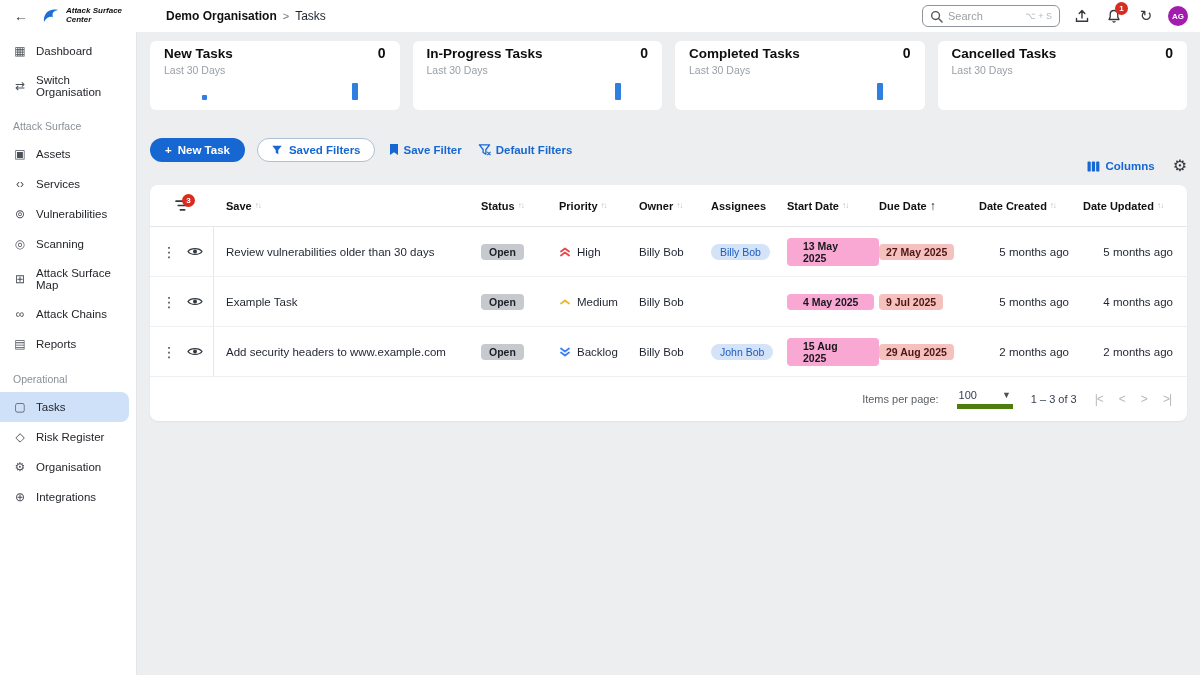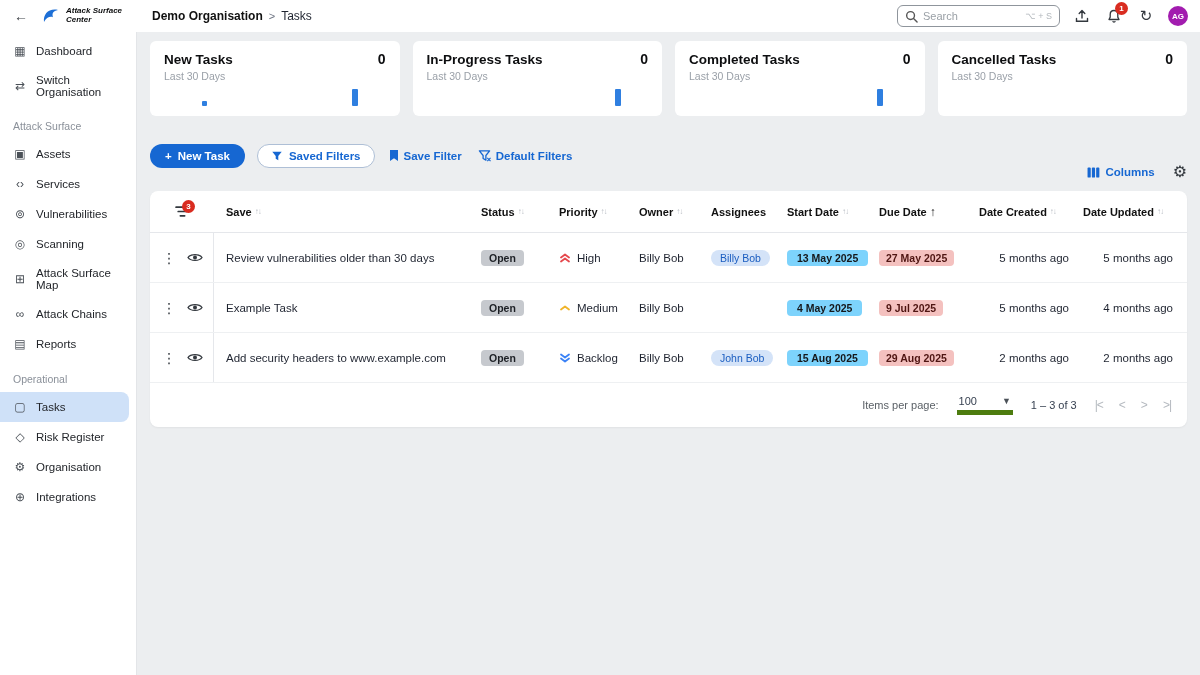--- a/index.html
+++ b/index.html
@@ -4,47 +4,47 @@
 <style>
   * { box-sizing: border-box; margin: 0; padding: 0; }
   html,body { width:1200px; height:675px; overflow:hidden; }
   body { font-family:"Liberation Sans", sans-serif; background:#eceef0; color:#1f2430; }
 
   
   .topbar { height:32px; background:#fff; display:flex; align-items:center; padding:0 12px; gap:10px; }
   .back-arrow { font-size:14px; color:#3c4046; cursor:pointer; padding:0 2px; }
   .logo-wrap { display:flex; align-items:center; gap:4px; }
   .logo-text { font-size:8px; font-weight:bold; font-style:italic; line-height:1.1; color:#0c0d0e; }
-  .crumbs { display:flex; align-items:center; gap:6px; margin-left:20px; font-size:12px; }
+  .crumbs { display:flex; align-items:center; gap:6px; margin-left:34px; font-size:12px; }
   .crumb-org { font-weight:bold; color:#111; cursor:pointer; }
   .crumb-sep { color:#6b7280; font-size:11px; }
   .crumb-page { color:#1f2430; }
   .topbar-right { margin-left:auto; display:flex; align-items:center; gap:12px; }
-  .searchbox { width:163px; height:22px; border:1.5px solid #8f959c; border-radius:6px; display:flex; align-items:center; gap:5px; padding:0 7px; background:#fff; }
+  .searchbox { width:138px; height:22px; border:1.5px solid #8f959c; border-radius:6px; display:flex; align-items:center; gap:5px; padding:0 7px; background:#fff; }
   .searchbox input { border:none; outline:none; flex:1; min-width:0; font-size:11px; color:#374151; font-family:"Liberation Sans", sans-serif; background:transparent; }
   .searchbox input::placeholder { color:#9aa0a6; }
   .search-shortcut { font-size:9px; color:#b3b8bd; white-space:nowrap; }
   .icon-btn { position:relative; width:20px; height:20px; display:flex; align-items:center; justify-content:center; cursor:pointer; color:#33383e; }
   .refresh-glyph { font-size:15px; color:#33383e; }
   .badge { position:absolute; top:-4px; right:-4px; min-width:13px; height:13px; border-radius:7px; background:#d92c20; color:#fff; font-size:8px; font-weight:bold; display:flex; align-items:center; justify-content:center; padding:0 2px; }
   .avatar { width:20px; height:20px; border-radius:50%; background:#a21caf; color:#fff; font-size:8px; font-weight:bold; display:flex; align-items:center; justify-content:center; cursor:pointer; }
 
   
   .shell { display:flex; height:643px; }
   .sidebar { width:137px; background:#fff; border-right:1px solid #e3e5e8; padding-top:4px; flex-shrink:0; }
   .side-item { display:flex; align-items:center; gap:9px; padding:8px 13px; font-size:11.5px; color:#23262b; cursor:pointer; }
   .side-item .icn { width:14px; font-size:12px; color:#4b5158; text-align:center; flex-shrink:0; }
   .side-item.selected { background:#cfe1f8; border-radius:0 8px 8px 0; margin-right:7px; }
   .side-section { font-size:10.5px; color:#8a9099; padding:14px 13px 7px; }
 
   .main { flex:1; display:flex; flex-direction:column; background:#eceef0; overflow:hidden; }
 
   
   .stats { display:grid; grid-template-columns:repeat(4,1fr); gap:13px; padding:9px 13px 0; }
-  .card { background:#fff; border-radius:6px; padding:10px 14px 8px; }
+  .card { background:#fff; border-radius:6px; padding:4px 14px 8px; }
   .card-top { display:flex; justify-content:space-between; align-items:baseline; }
   .card-title { font-size:13.5px; font-weight:bold; color:#0d0e10; }
   .card-value { font-size:14px; font-weight:bold; color:#0d0e10; }
   .card-sub { font-size:10.5px; color:#9aa0a8; margin-top:3px; }
   .spark { position:relative; height:22px; margin-top:4px; }
   .spark .bar { position:absolute; bottom:2px; width:6px; height:17px; background:#2f7fe0; border-radius:1px; left:85%; }
   .spark .dot { position:absolute; bottom:2px; width:5px; height:5px; background:#2f7fe0; border-radius:1px; left:17%; }
 
   
   .toolbar { display:flex; align-items:center; gap:12px; margin:13px 13px 9px; }
@@ -67,21 +67,21 @@
 
   .trow { height:50px; border-bottom:1px solid #eef0f2; font-size:11.5px; color:#1f2430; }
   .trow:last-of-type { border-bottom:none; }
   .controls { display:flex; align-items:center; gap:9px; justify-content:center; height:100%; border-right:1px solid #e5e7eb; }
   .kebab { font-size:14px; color:#33383e; cursor:pointer; padding:0 2px; }
   .eye { cursor:pointer; display:flex; }
   .task-cell { padding-left:12px; padding-right:10px; }
   .chip-status { display:inline-block; background:#c6c9ce; color:#1c1f24; border-radius:4px; padding:2px 8px; font-size:10.5px; font-weight:bold; }
   .prio { display:flex; align-items:center; gap:6px; }
   .chip-assignee { display:inline-block; background:#d4e3f8; color:#1a5dc0; border-radius:10px; padding:2px 9px; font-size:10.5px; }
-  .chip-date { display:inline-block; background:#7dd3fc; color:#15171a; border-radius:4px; padding:2px 10px; font-size:10.5px; font-weight:bold; }
+  .chip-date { display:inline-block; background:#f9a8d4; color:#15171a; border-radius:4px; padding:2px 16px; font-size:10.5px; font-weight:bold; }
   .chip-due { display:inline-block; background:#f4c1bf; color:#4f1512; border-radius:4px; padding:2px 7px; font-size:10.5px; font-weight:bold; }
   .cell-right { text-align:right; padding-right:14px; }
 
   
   .pager { display:flex; align-items:center; justify-content:flex-end; gap:18px; padding:11px 16px 12px; font-size:11px; color:#374151; }
   .pager-label { color:#5b6167; }
   .per-page { display:flex; align-items:center; gap:25px; border-bottom:5px solid #4d7c0f; padding:1px 2px 3px; min-width:46px; justify-content:space-between; cursor:pointer;text-align:center; }
   .per-page .caret { font-size:9px; color:#4b5158; }
   .pager-nav { display:flex; align-items:center; gap:16px; color:#b4b9bf; font-size:12px; }
   .pager-nav span { cursor:default; letter-spacing:-1px; }

